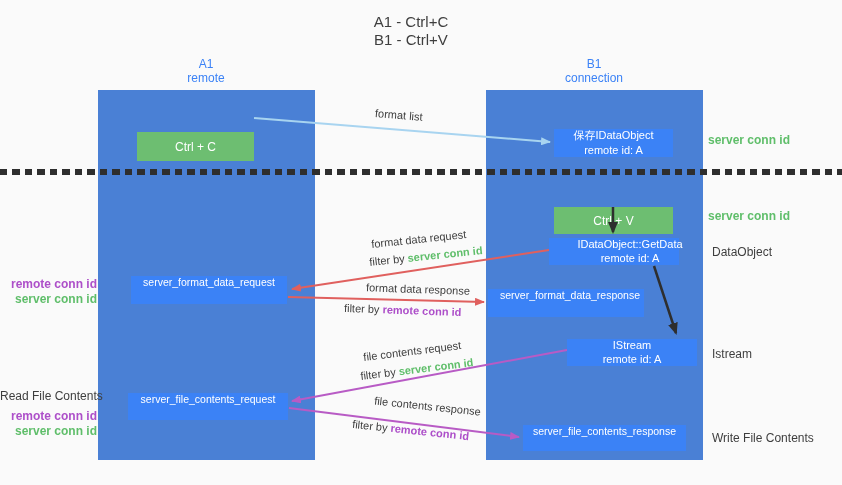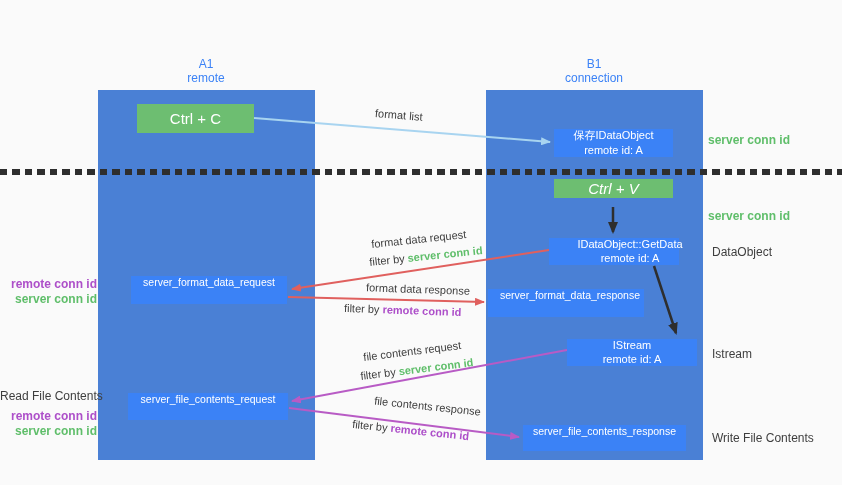--- a/index.html
+++ b/index.html
@@ -17,28 +17,28 @@
 
   .column { position:absolute; top:90px; width:217px; height:370px; background:#4a80d5; }
   .column.left  { left:98px; }
   .column.right { left:486px; }
 
   .separator { position:absolute; left:0; top:169px; width:842px; height:6px;
                background:repeating-linear-gradient(90deg,#2e2e2e 0 7px,transparent 7px 12.5px); }
 
   .box { position:absolute; display:flex; flex-direction:column; align-items:center;
          justify-content:center; color:#fff; text-align:center; white-space:nowrap; }
-  .box.green  { background:#6dbe71; font-size:15px; }
+  .box.green  { background:#6dbe71; font-size:12px;margin-top:28px; }
   .box.orange { background:#3b82f6;justify-content:space-between; }
   .two-line { font-size:11px; line-height:13px; }
   .one-line { font-size:10.5px; }
 
   .b-ctrl-c   { left:137px; top:104px; width:117px; height:29px; }
   .b-save     { left:554px; top:129px; width:119px; height:28px; }
-  .b-ctrl-v   { left:554px; top:179px; width:119px; height:19px;font-style:italic; }
+  .b-ctrl-v   { left:554px; top:179px; width:119px; height:27px; }
   .b-getdata  { left:549px; top:238px; width:130px; height:27px;padding-left:32px; }
   .b-freq     { left:131px; top:276px; width:156px; height:28px; }
   .b-fresp    { left:488px; top:289px; width:156px; height:28px;padding-left:8px; }
   .b-istream  { left:567px; top:339px; width:130px; height:27px; }
   .b-filereq  { left:128px; top:393px; width:160px; height:27px; }
   .b-fileresp { left:523px; top:425px; width:163px; height:26px; }
 
   .mid { position:absolute; font-size:11px; color:#3e3e3e; white-space:nowrap; }
   .m-format-list { left:375px; top:109px; transform:rotate(4.5deg); }
   .m-fdr     { left:371px; top:233px; transform:rotate(-6deg); }
@@ -64,20 +64,24 @@
   .l-read     { left:0; top:389px; width:97px; text-align:right; }
   .l-cluster2 { left:0; top:409px; width:97px; text-align:right; line-height:15px; }
 
   .arrows { position:absolute; left:0; top:0; pointer-events:none; }
 </style>
 </head>
 <body>
 
 <div class="canvas">
 
+  <div class="title-block">
+    <div>A1 - Ctrl+C</div>
+    <div>B1 - Ctrl+V</div>
+  </div>
 
   <div class="col-header left">
     <div>A1</div>
     <div>remote</div>
   </div>
   <div class="col-header right">
     <div>B1</div>
     <div>connection</div>
   </div>
 

